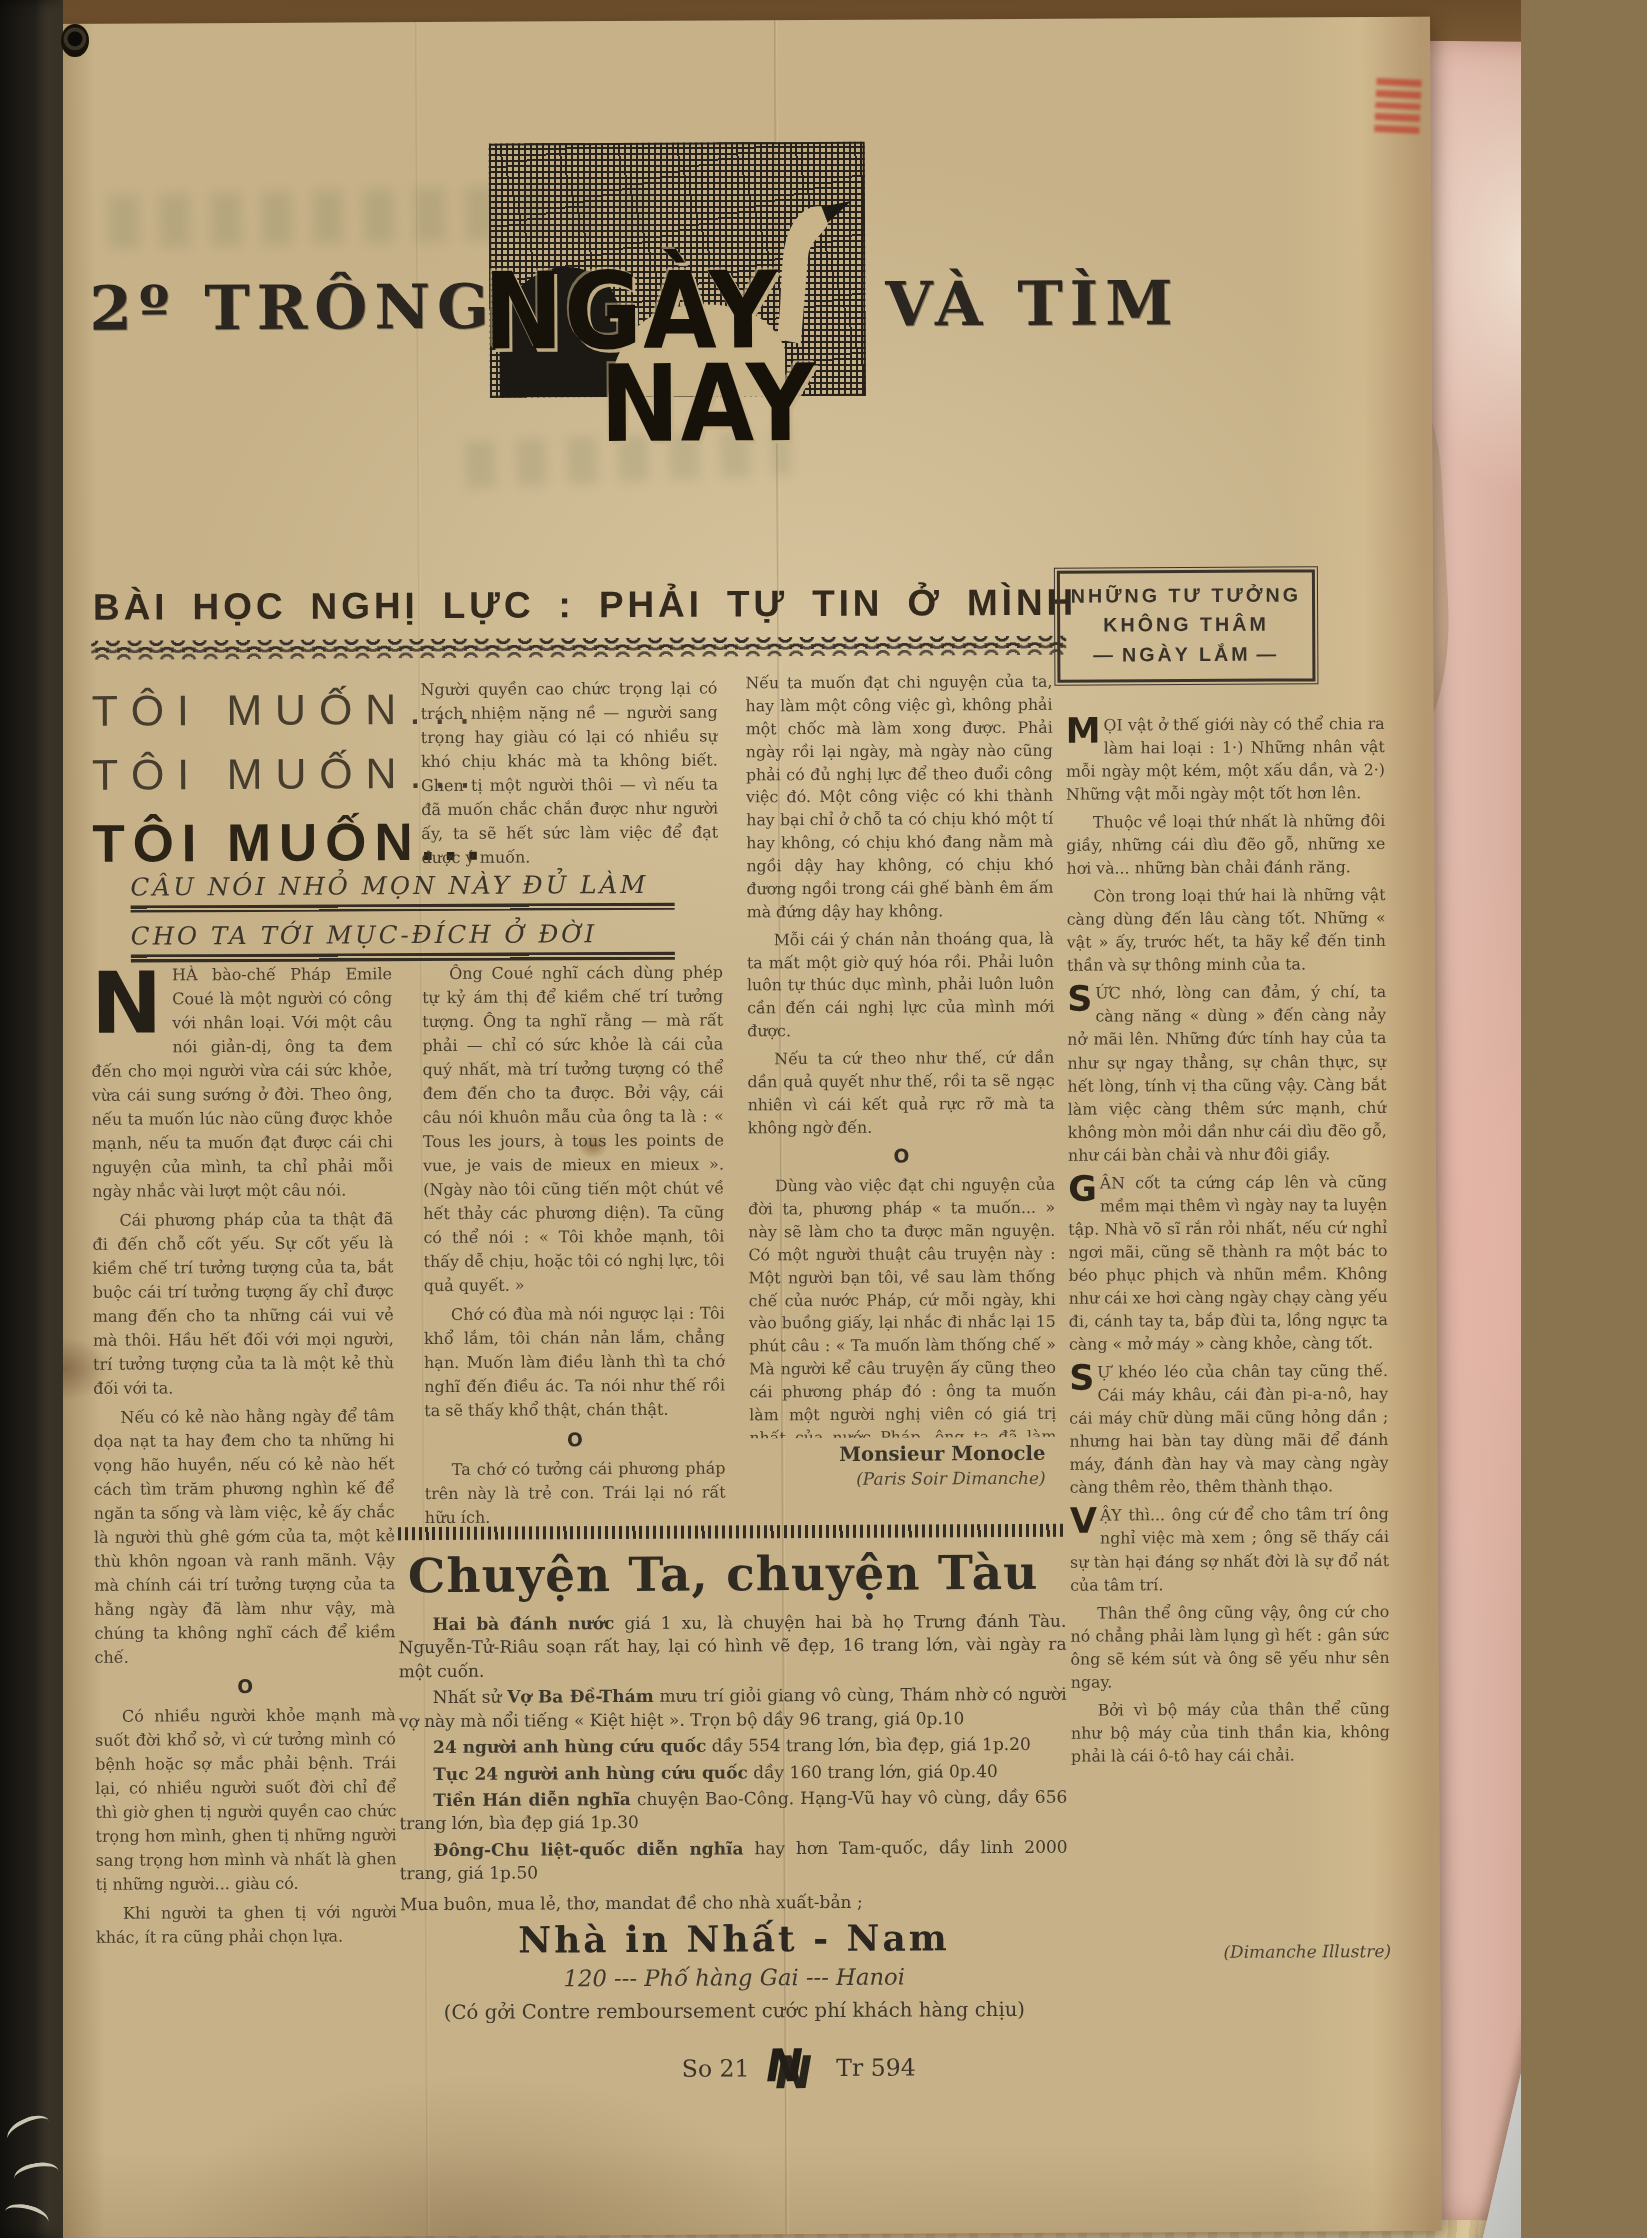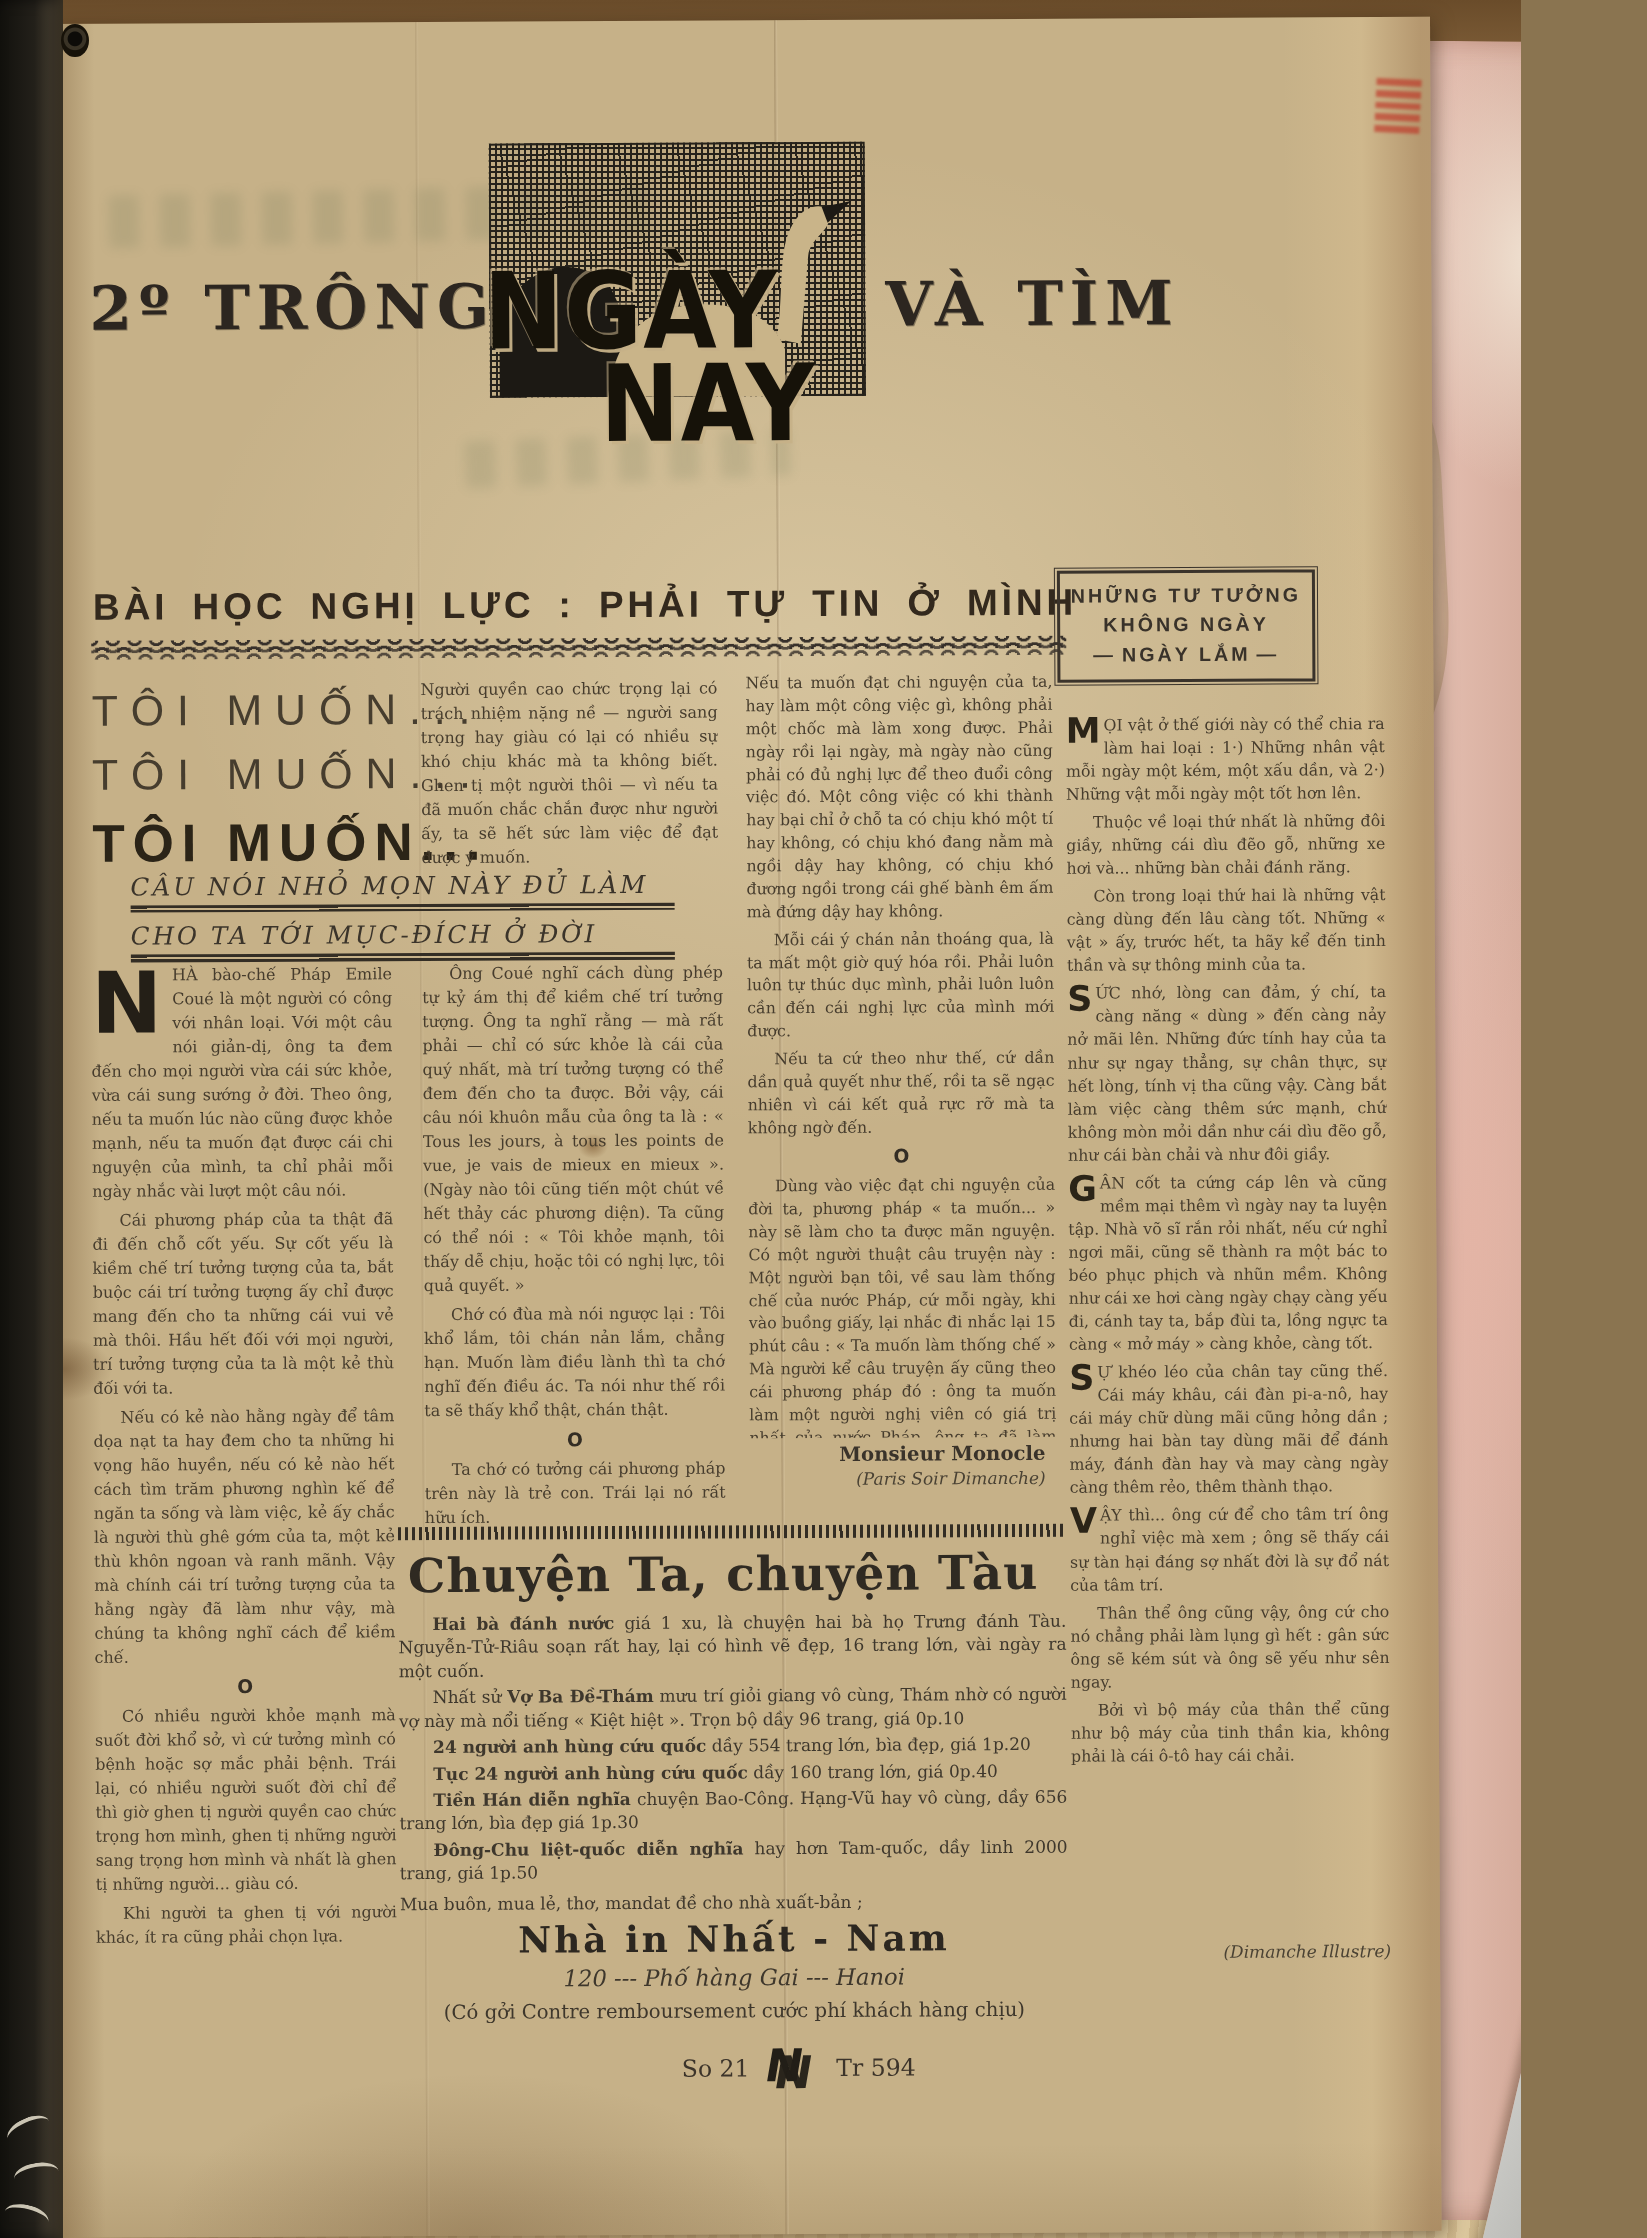--- a/index.html
+++ b/index.html
@@ -144,21 +144,21 @@
       <div class="logo-word" style="left:110px;top:219px">NAY</div>
     </div>
     <div class="tagline" style="left:835px;top:254px">VÀ TÌM</div>
 
     <div class="headline">BÀI HỌC NGHỊ LỰC :  PHẢI TỰ TIN Ở MÌNH</div>
     <div class="wavy" style="left:39px;top:617px;width:975px"></div>
     <div class="wavy" style="left:39px;top:624px;width:975px;opacity:.8"></div>
 
     <div class="tbox">
       <div>NHỮNG TƯ TƯỞNG</div>
-      <div>KHÔNG NGÀY</div>
+      <div>KHÔNG THÂM</div>
       <div class="dash"><span>NGÀY LẮM</span></div>
     </div>
 
     <div class="kicker">
       <div class="k1">TÔI MUỐN...</div>
       <div class="k1">TÔI MUỐN...</div>
       <div class="k3">TÔI MUỐN...</div>
     </div>
 
     <div class="txt c16" style="left:368px;top:656px;width:297px;height:209px;overflow:hidden">

